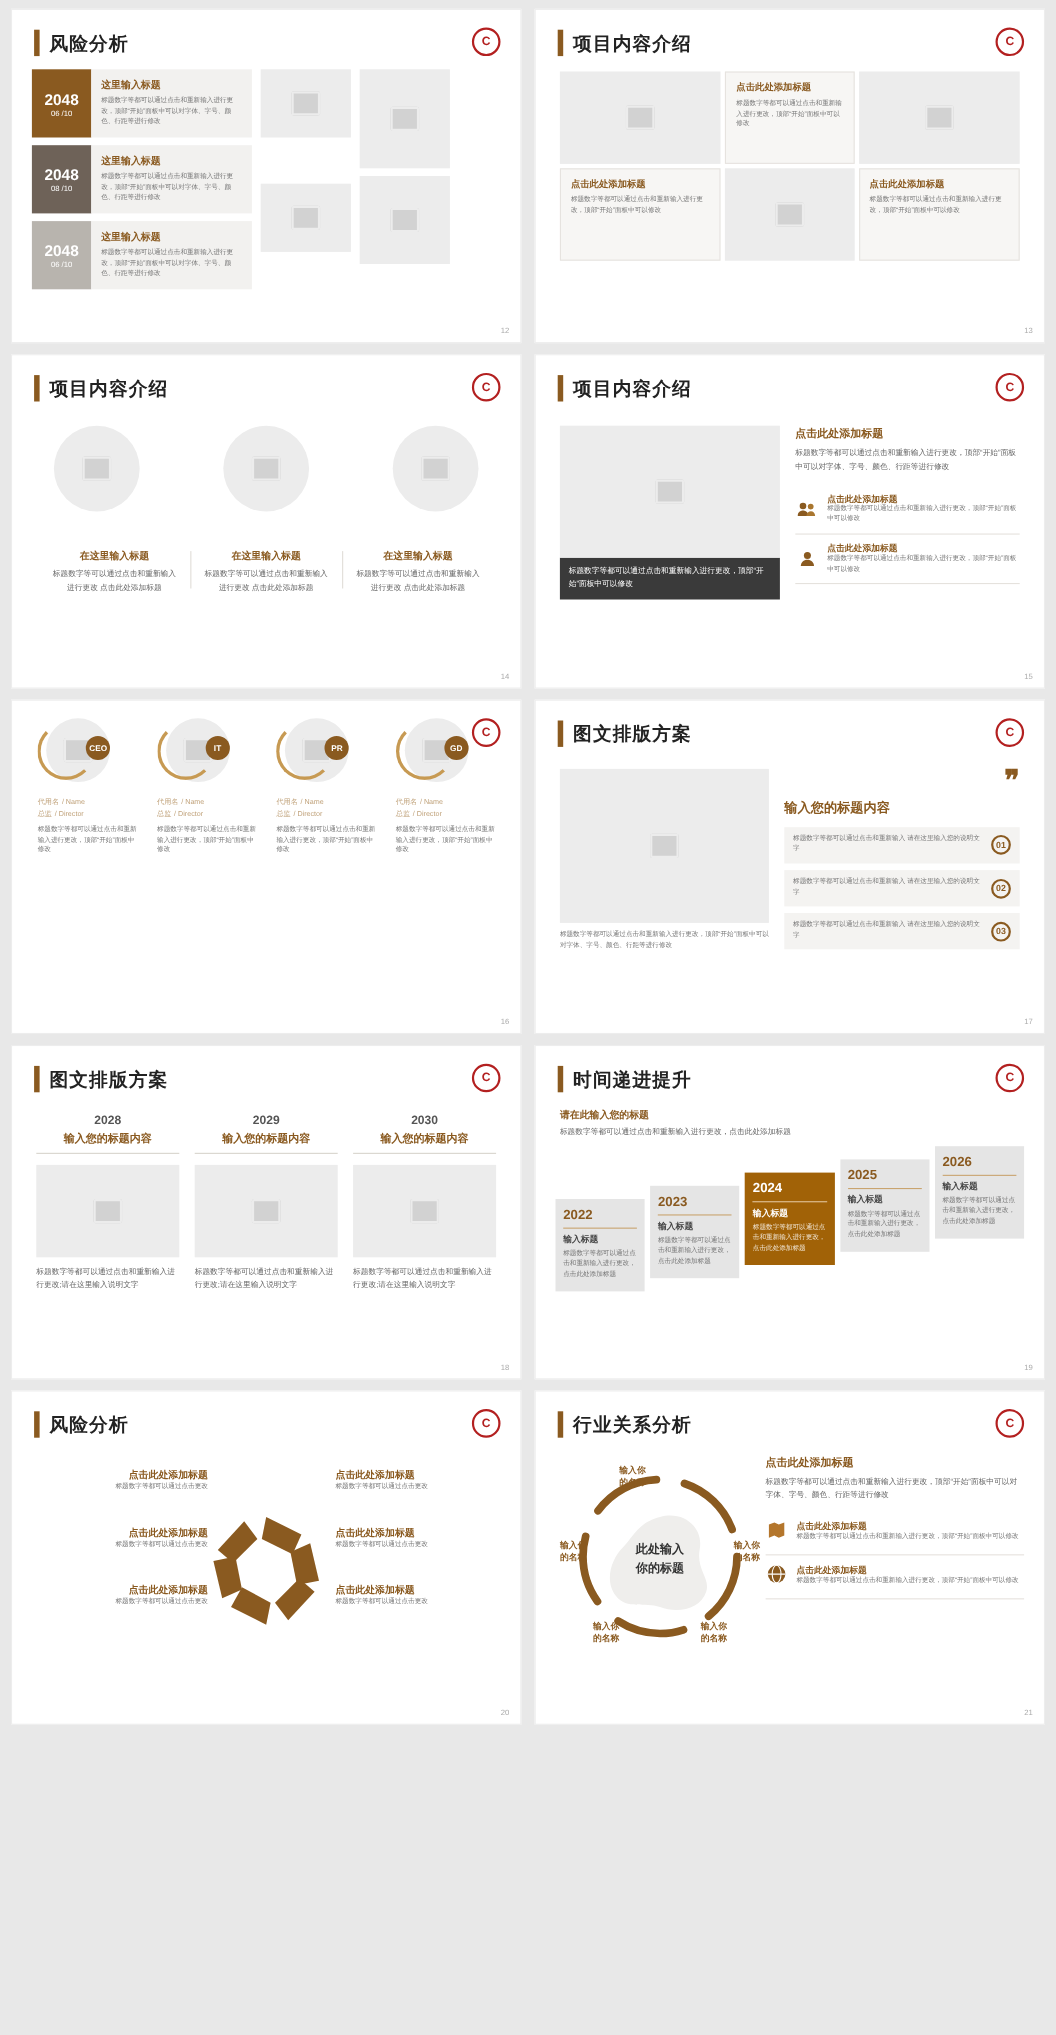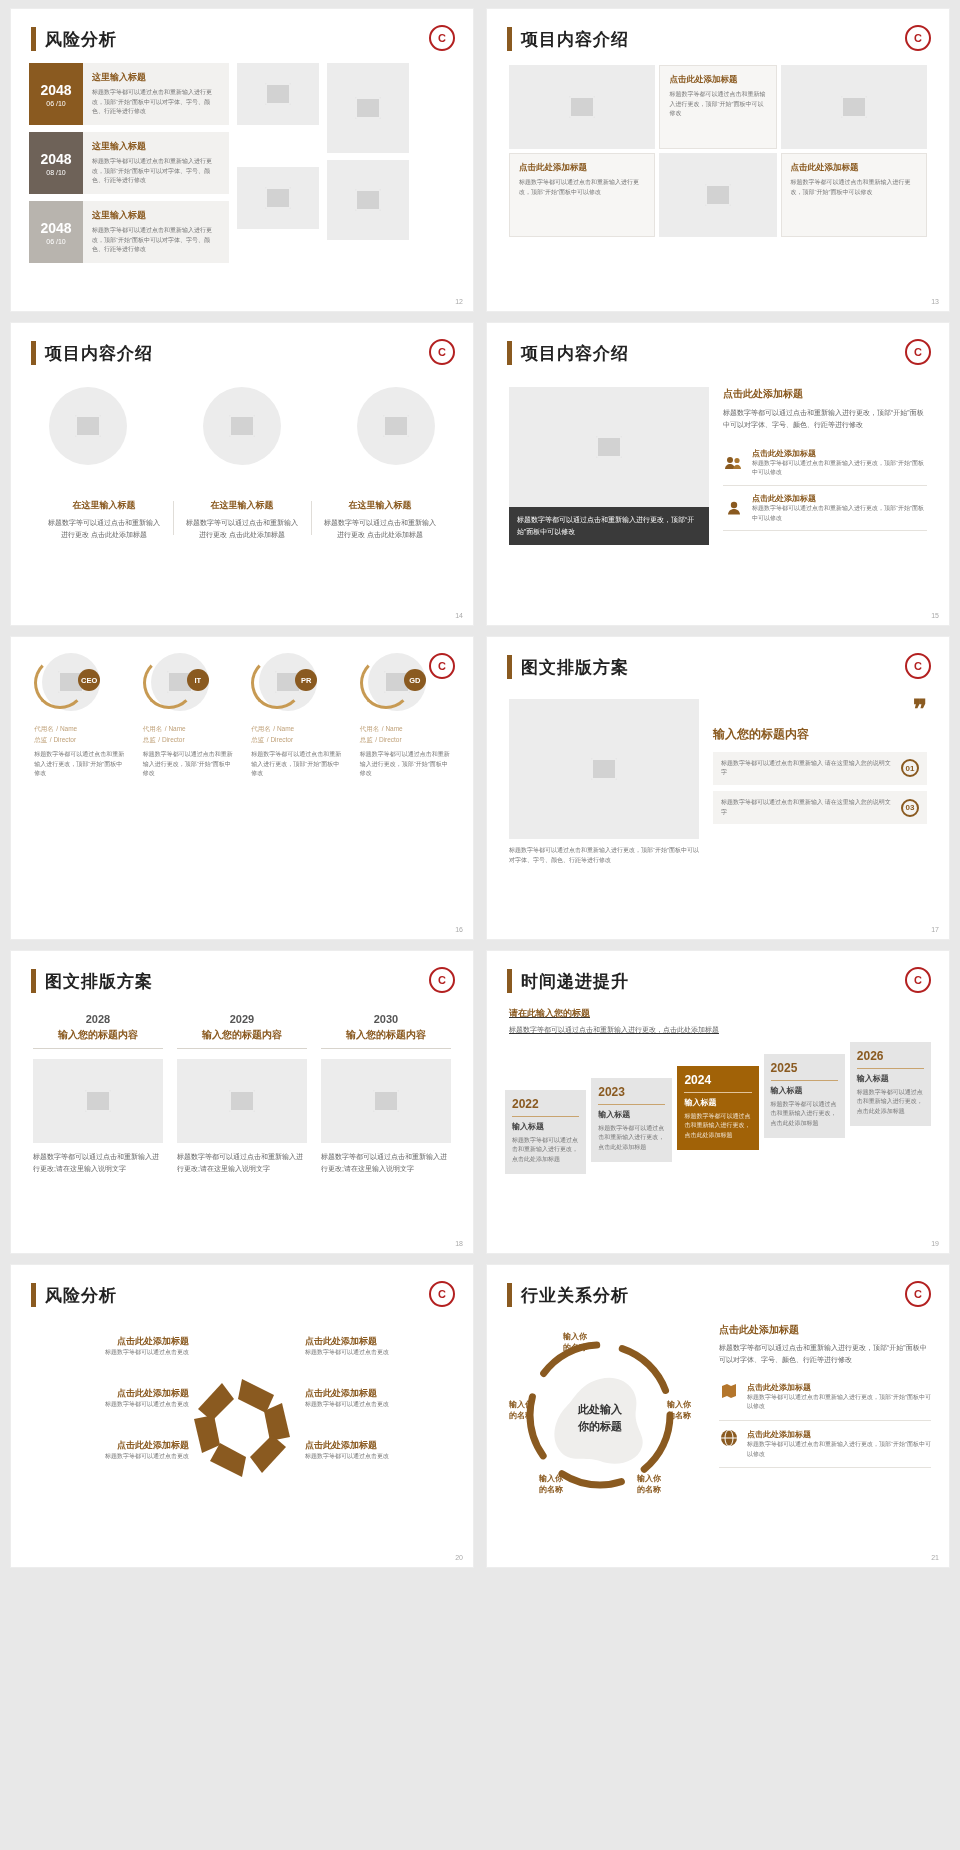--- a/index.html
+++ b/index.html
@@ -152,37 +152,37 @@
   }
 
   
   .s18-row { display: flex; gap: 14px; padding: 20px 22px 0 22px; }
   .s18-col { flex: 1; }
   .s18-y { font-size: 11px; font-weight: bold; color: #555; text-align: center; }
   .s18-t { font-size: 10px; font-weight: bold; color: #8a5a20; text-align: center; margin-top: 3px; padding-bottom: 6px; border-bottom: 1px solid #d8d4cd; }
   .s18-col .ph { height: 84px; margin-top: 10px; }
 
   
-  .s19-head { padding: 14px 22px 0 22px; text-decoration: underline; }
+  .s19-head { padding: 14px 22px 0 22px; }
   .s19-steps { display: flex; align-items: flex-end; gap: 5px; padding: 6px 18px 0 18px; }
   .s19-step { flex: 1; background: #e5e5e5; padding: 7px 7px 9px 7px; }
   .s19-step .y { font-size: 12px; font-weight: bold; color: #8a5a20; }
   .s19-step .h { font-size: 8px; font-weight: bold; color: #444; margin: 5px 0 4px 0; padding-top: 4px; border-top: 1px solid #c9a46f; }
   .s19-step.active { background: #a16207; }
   .s19-step.active .y, .s19-step.active .h { color: #fff; border-top-color: #e2c49b; }
   .s19-step.active .tiny { color: #f0e4d3; }
 
   
   .s20 { position: relative; height: 200px; margin-top: 4px; }
   .s20-txt { position: absolute; width: 150px; }
   .s20-txt .h { font-size: 9px; font-weight: bold; color: #8a5a20; }
   .s20-wheel { position: absolute; left: 50%; top: 54px; transform: translateX(-50%); }
 
   
-  .s21 { display: flex; gap: 24px; padding: 16px 18px 0 18px; }
+  .s21 { display: flex; gap: 1px; padding: 16px 18px 0 18px; }
   .s21-left { width: 190px; position: relative; height: 180px; }
   .s21-right { flex: 1; }
   .s21-item { display: flex; gap: 8px; padding: 8px 0; border-bottom: 1px solid #e5e2dd; }
   .blob-label { position: absolute; font-size: 8px; font-weight: bold; color: #8a5a20; text-align: center; line-height: 1.4; }
 </style>
 </head>
 <body>
 
 <div class="deck">
 
@@ -405,20 +405,24 @@
       <div class="s17-left">
         <div class="ph"></div>
         <div class="tiny" style="margin-top:7px">标题数字等都可以通过点击和重新输入进行更改，顶部“开始”面板中可以对字体、字号、颜色、行距等进行修改</div>
       </div>
       <div class="s17-right">
         <div class="quote">❞</div>
         <div class="s17-h">输入您的标题内容</div>
         <div class="s17-item">
           <div class="tiny" style="flex:1">标题数字等都可以通过点击和重新输入 请在这里输入您的说明文字</div>
           <div class="s17-num">01</div>
+        </div>
+        <div class="s17-item">
+          <div class="tiny" style="flex:1">标题数字等都可以通过点击和重新输入 请在这里输入您的说明文字</div>
+          <div class="s17-num">02</div>
         </div>
         <div class="s17-item">
           <div class="tiny" style="flex:1">标题数字等都可以通过点击和重新输入 请在这里输入您的说明文字</div>
           <div class="s17-num">03</div>
         </div>
       </div>
     </div>
     <div class="pagenum">17</div>
   </div>
 

